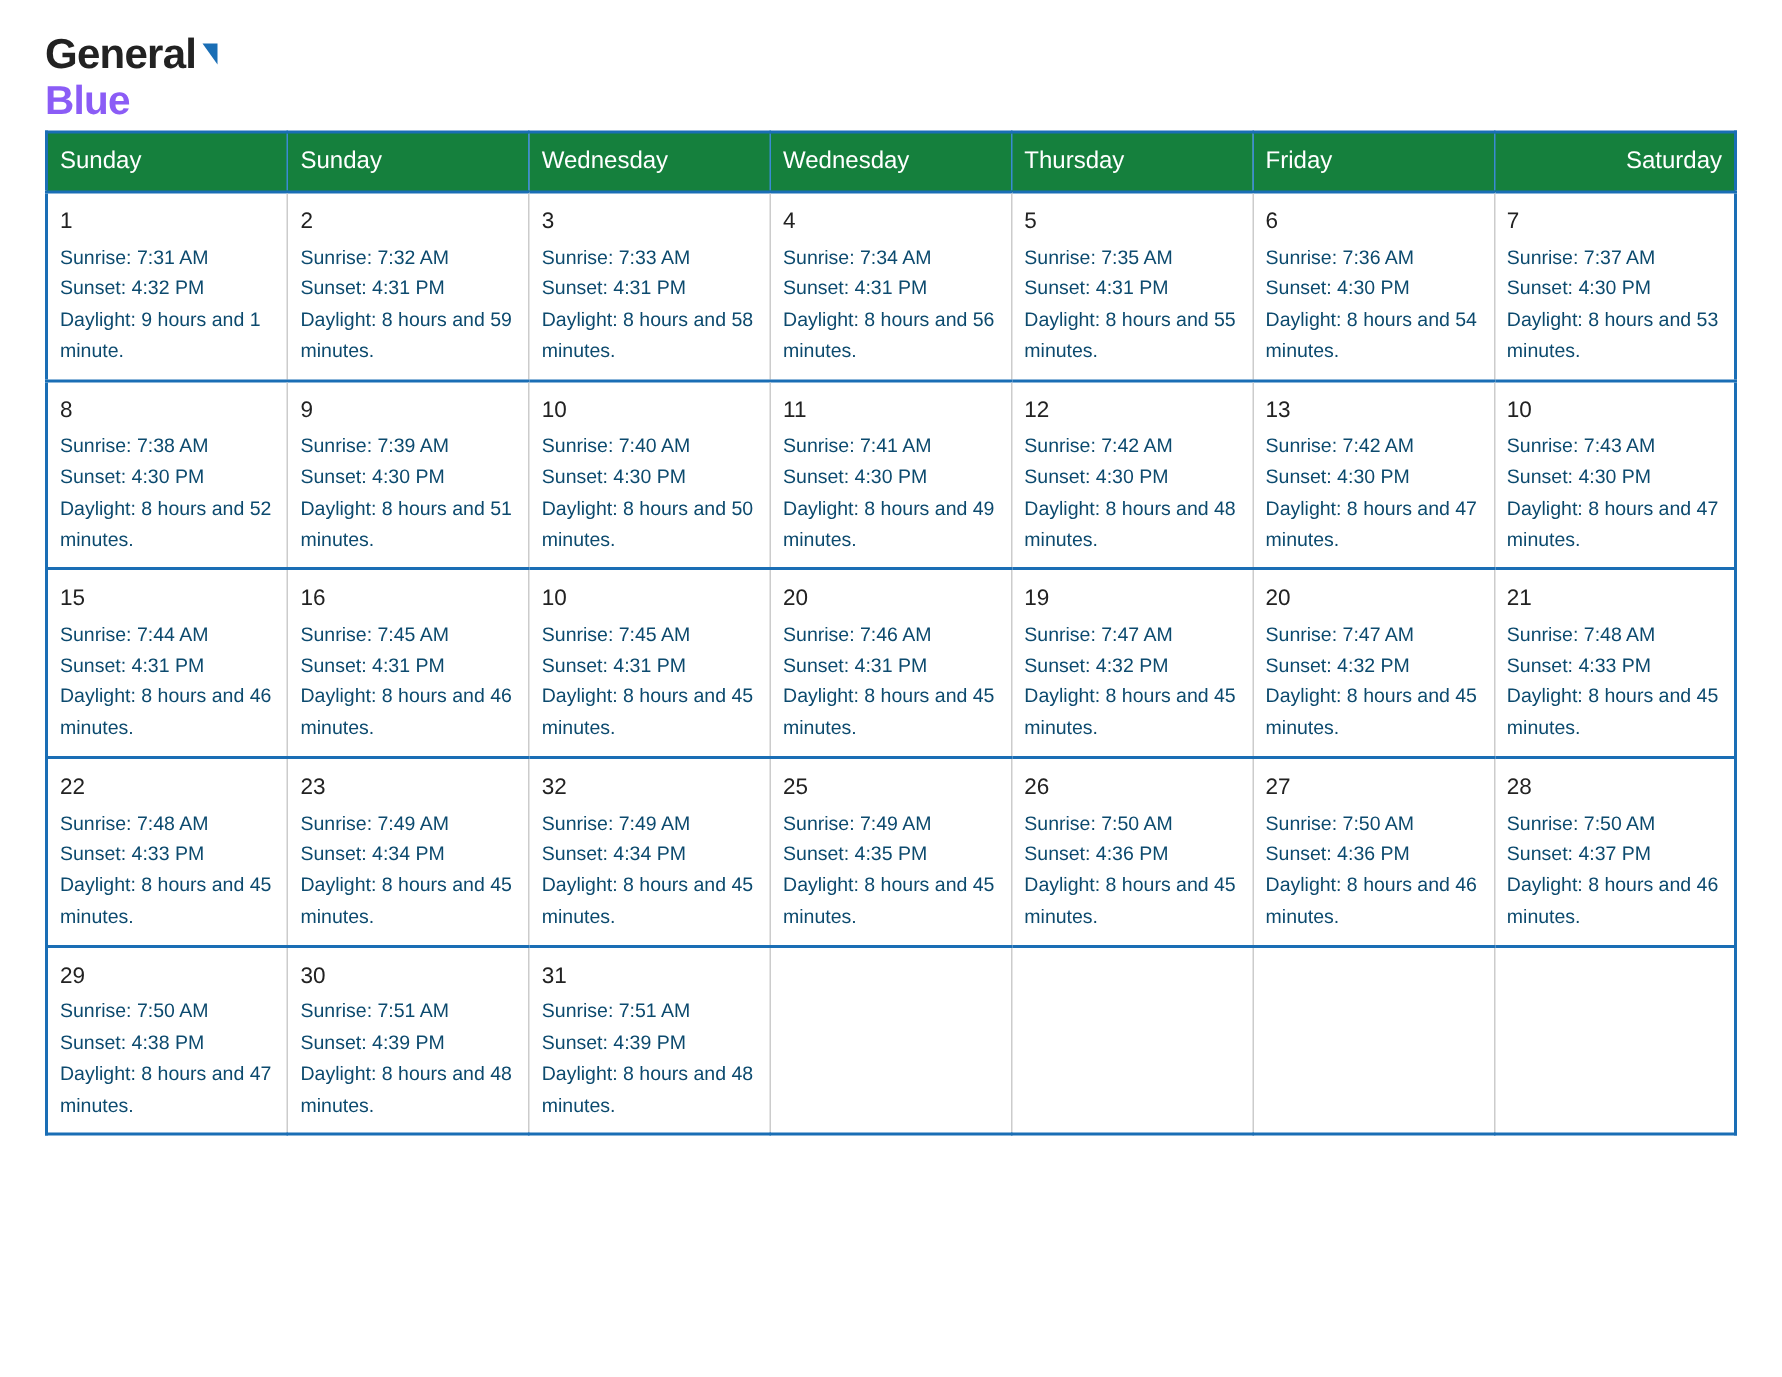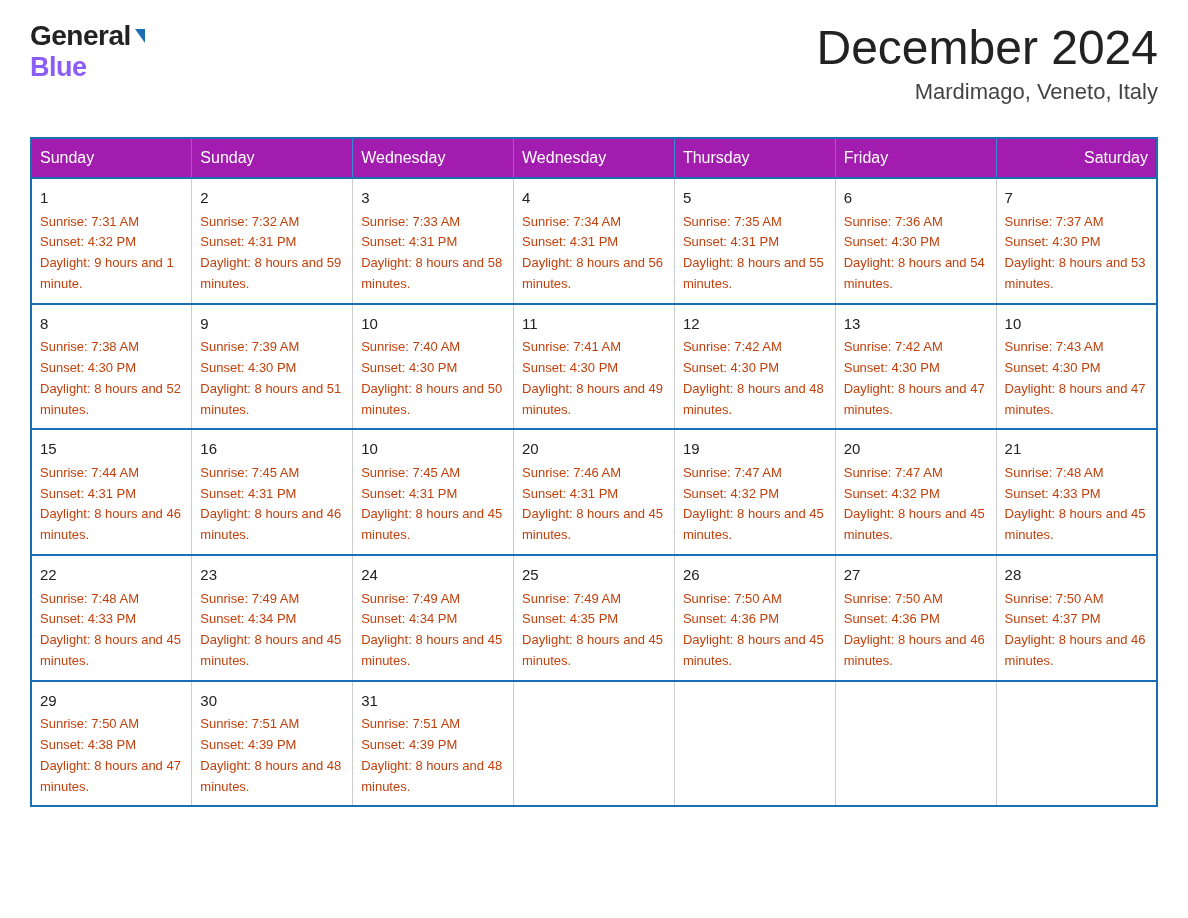--- a/index.html
+++ b/index.html
@@ -8,21 +8,21 @@
       background: #fff;
       color: #222;
       width: 1188px;
       min-height: 918px;
       padding: 20px 30px;
     }
     .header {
       display: flex;
       justify-content: space-between;
       align-items: flex-start;
-      margin-bottom: 32px;
+      margin-bottom: 4px;
     }
     .logo {
       display: flex;
       flex-direction: column;
       align-items: flex-start;
     }
     .logo-general {
       font-size: 28px;
       font-weight: bold;
       color: #222;
@@ -60,21 +60,21 @@
       font-weight: normal;
       color: #444;
       margin-top: 4px;
     }
     .calendar-table {
       width: 100%;
       border-collapse: collapse;
       border: 2px solid #1a6eb5;
     }
     .calendar-table thead tr th {
-      background: #a21caf;
+      background: #15803d;
       color: #fff;
       padding: 10px 8px;
       text-align: left;
       font-size: 16px;
       font-weight: normal;
       border-right: 1px solid #3a8ad4;
     }
     .calendar-table thead tr th:last-child {
       border-right: none;
       text-align: right;
@@ -96,38 +96,34 @@
       background: #fff;
     }
     .day-number {
       font-size: 15px;
       font-weight: normal;
       display: block;
       margin-bottom: 2px;
     }
     .day-info {
       font-size: 13px;
-      color: #c2410c;
+      color: #0c4a6e;
       line-height: 1.6;
     }
   </style>
 </head>
 <body>
 
 <div class="header">
   <div class="logo">
     <div class="logo-top-row">
       <span class="logo-general">General</span>
       <span class="logo-arrow"></span>
     </div>
     <span class="logo-blue">Blue</span>
-  </div>
-  <div class="title-block">
-    <h1>December 2024</h1>
-    <h2>Mardimago, Veneto, Italy</h2>
   </div>
 </div>
 
 <table class="calendar-table">
   <thead>
     <tr>
     <th>Sunday</th>
         <th>Sunday</th>
         <th>Wednesday</th>
         <th>Wednesday</th>
@@ -230,21 +226,21 @@
       <tr>
         <td>
           <span class="day-number">22</span>
           <span class="day-info">Sunrise: 7:48 AM<br>Sunset: 4:33 PM<br>Daylight: 8 hours and 45 minutes.</span>
         </td>
         <td>
           <span class="day-number">23</span>
           <span class="day-info">Sunrise: 7:49 AM<br>Sunset: 4:34 PM<br>Daylight: 8 hours and 45 minutes.</span>
         </td>
         <td>
-          <span class="day-number">24</span>
+          <span class="day-number">32</span>
           <span class="day-info">Sunrise: 7:49 AM<br>Sunset: 4:34 PM<br>Daylight: 8 hours and 45 minutes.</span>
         </td>
         <td>
           <span class="day-number">25</span>
           <span class="day-info">Sunrise: 7:49 AM<br>Sunset: 4:35 PM<br>Daylight: 8 hours and 45 minutes.</span>
         </td>
         <td>
           <span class="day-number">26</span>
           <span class="day-info">Sunrise: 7:50 AM<br>Sunset: 4:36 PM<br>Daylight: 8 hours and 45 minutes.</span>
         </td>

